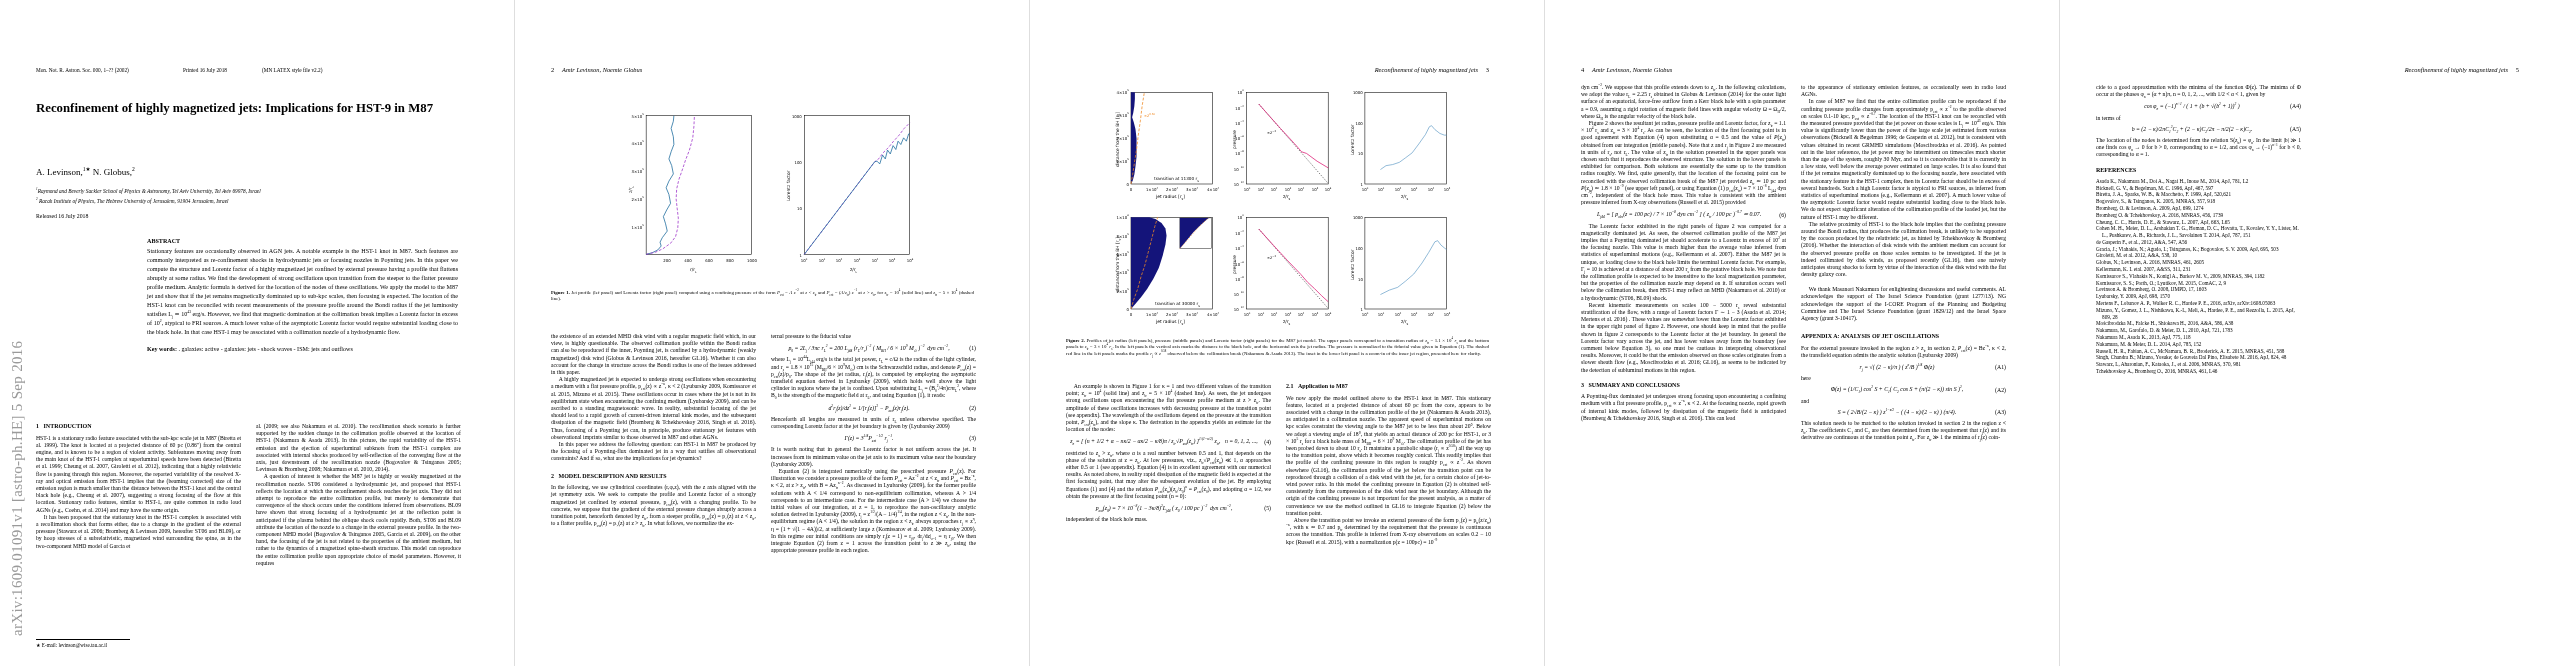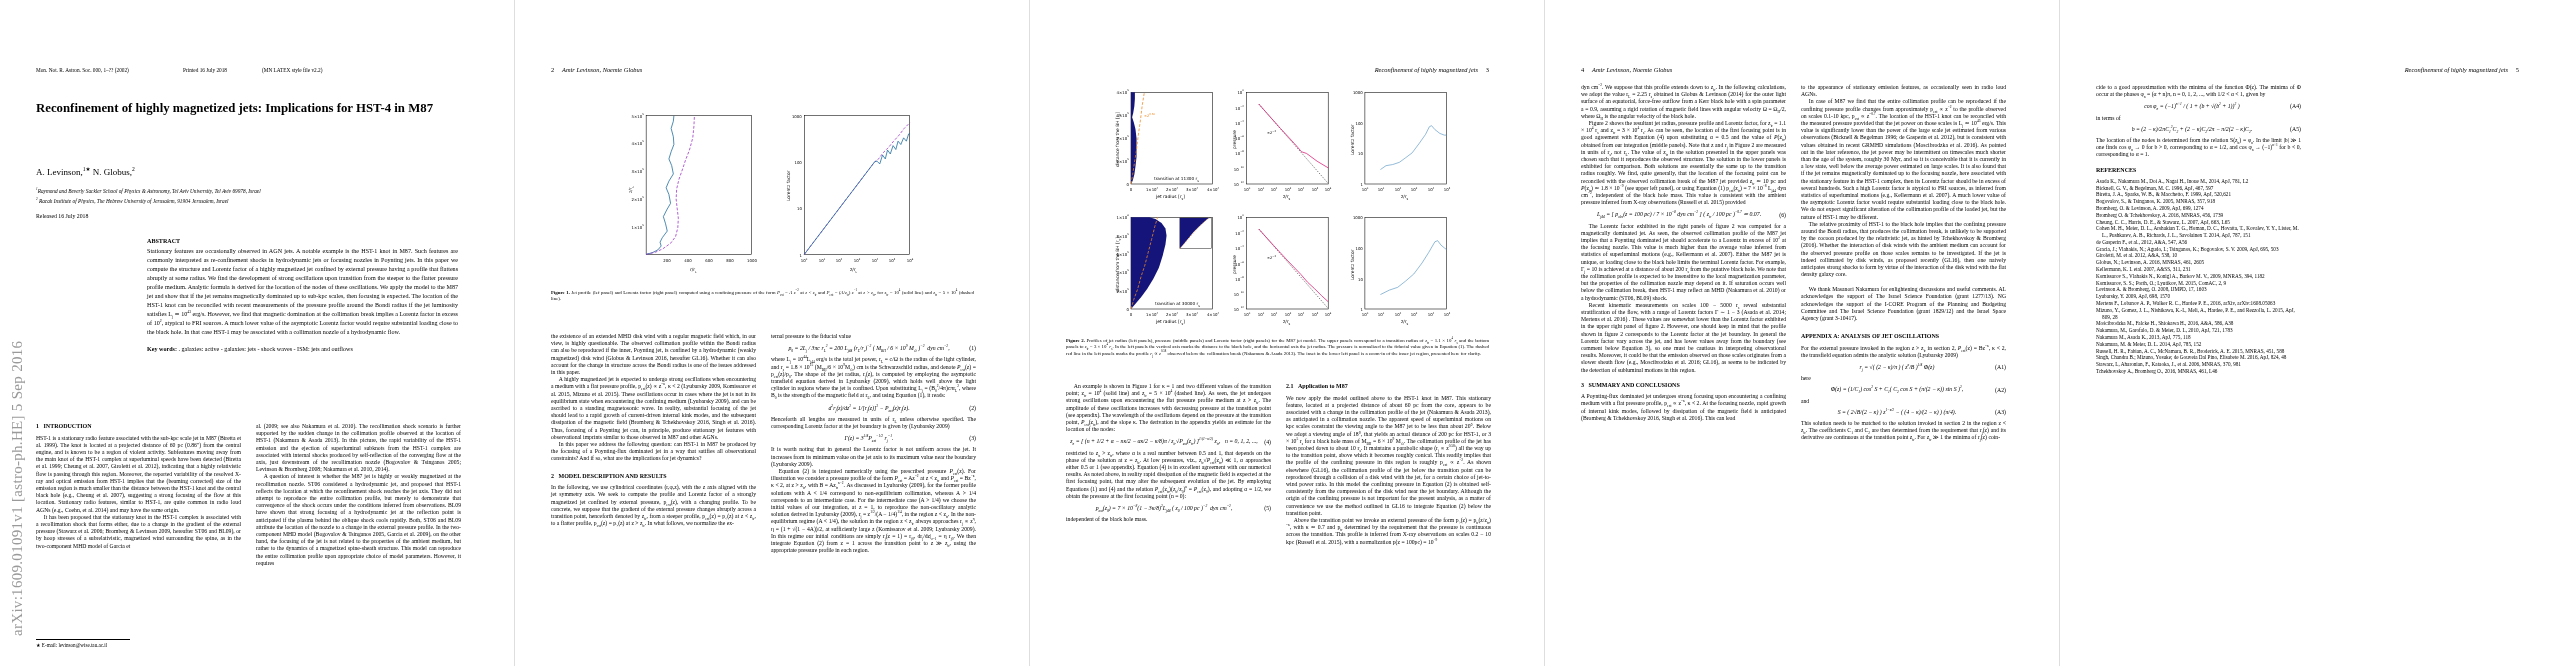--- a/index.html
+++ b/index.html
@@ -56,21 +56,21 @@
 
 <div id="canvas">
 
   <div class="pg">
     <div class="wm">arXiv:1609.01091v1  [astro-ph.HE]  5 Sep 2016</div>
     <div class="jh">
       <span class="ab" style="left:36px;top:0;position:absolute;white-space:nowrap;">Mon. Not. R. Astron. Soc. 000, 1–?? (2002)</span>
       <span class="ab" style="left:183px;top:0;position:absolute;white-space:nowrap;">Printed 16 July 2018</span>
       <span class="ab" style="left:262px;top:0;position:absolute;white-space:nowrap;">(MN LATEX style file v2.2)</span>
     </div>
-    <div class="ab title" style="left:36px;top:100px;width:406px;">Reconfinement of highly magnetized jets: Implications for HST-4 in M87</div>
+    <div class="ab title" style="left:36px;top:100px;width:406px;">Reconfinement of highly magnetized jets: Implications for HST-9 in M87</div>
     <div class="ab auth" style="left:36px;top:167px;width:333px;">A. Levinson,<sup>1★</sup> N. Globus,<sup>2</sup></div>
     <div class="ab aff" style="left:36px;top:188px;width:389px;"><sup>1</sup>Raymond and Beverly Sackler School of Physics &amp; Astronomy, Tel Aviv University, Tel Aviv 69978, Israel</div>
     <div class="ab aff" style="left:36px;top:198px;width:389px;"><sup>2</sup> Racah Institute of Physics, The Hebrew University of Jerusalem, 91904 Jerusalem, Israel</div>
     <div class="ab rel" style="left:36px;top:213px;">Released 16 July 2018</div>
     <div class="ab" style="left:147px;top:238px;width:311px;">
       <div class="absh">ABSTRACT</div>
       <div class="abst">Stationary features are occasionally observed in AGN jets. A notable example is the HST-1 knot in M87. Such features are commonly interpreted as re-confinement shocks in hydrodynamic jets or focusing nozzles in Poynting jets. In this paper we compute the structure and Lorentz factor of a highly magnetized jet confined by external pressure having a profile that flattens abruptly at some radius. We find the development of strong oscillations upon transition from the steeper to the flatter pressure profile medium. Analytic formula is derived for the location of the nodes of these oscillations. We apply the model to the M87 jet and show that if the jet remains magnetically dominated up to sub-kpc scales, then focusing is expected. The location of the HST-1 knot can be reconciled with recent measurements of the pressure profile around the Bondi radius if the jet luminosity satisfies L<sub>j</sub> ≃ 10<sup>43</sup> erg/s. However, we find that magnetic domination at the collimation break implies a Lorentz factor in excess of 10<sup>2</sup>, atypical to FRI sources. A much lower value of the asymptotic Lorentz factor would require substantial loading close to the black hole. In that case HST-1 may be associated with a collimation nozzle of a hydrodynamic flow.</div>
       <div class="kw"><b>Key words:</b> . galaxies: active - galaxies: jets - shock waves - ISM: jets and outflows</div>
     </div>
     <div class="ab" style="left:36px;top:423px;width:205px;">

